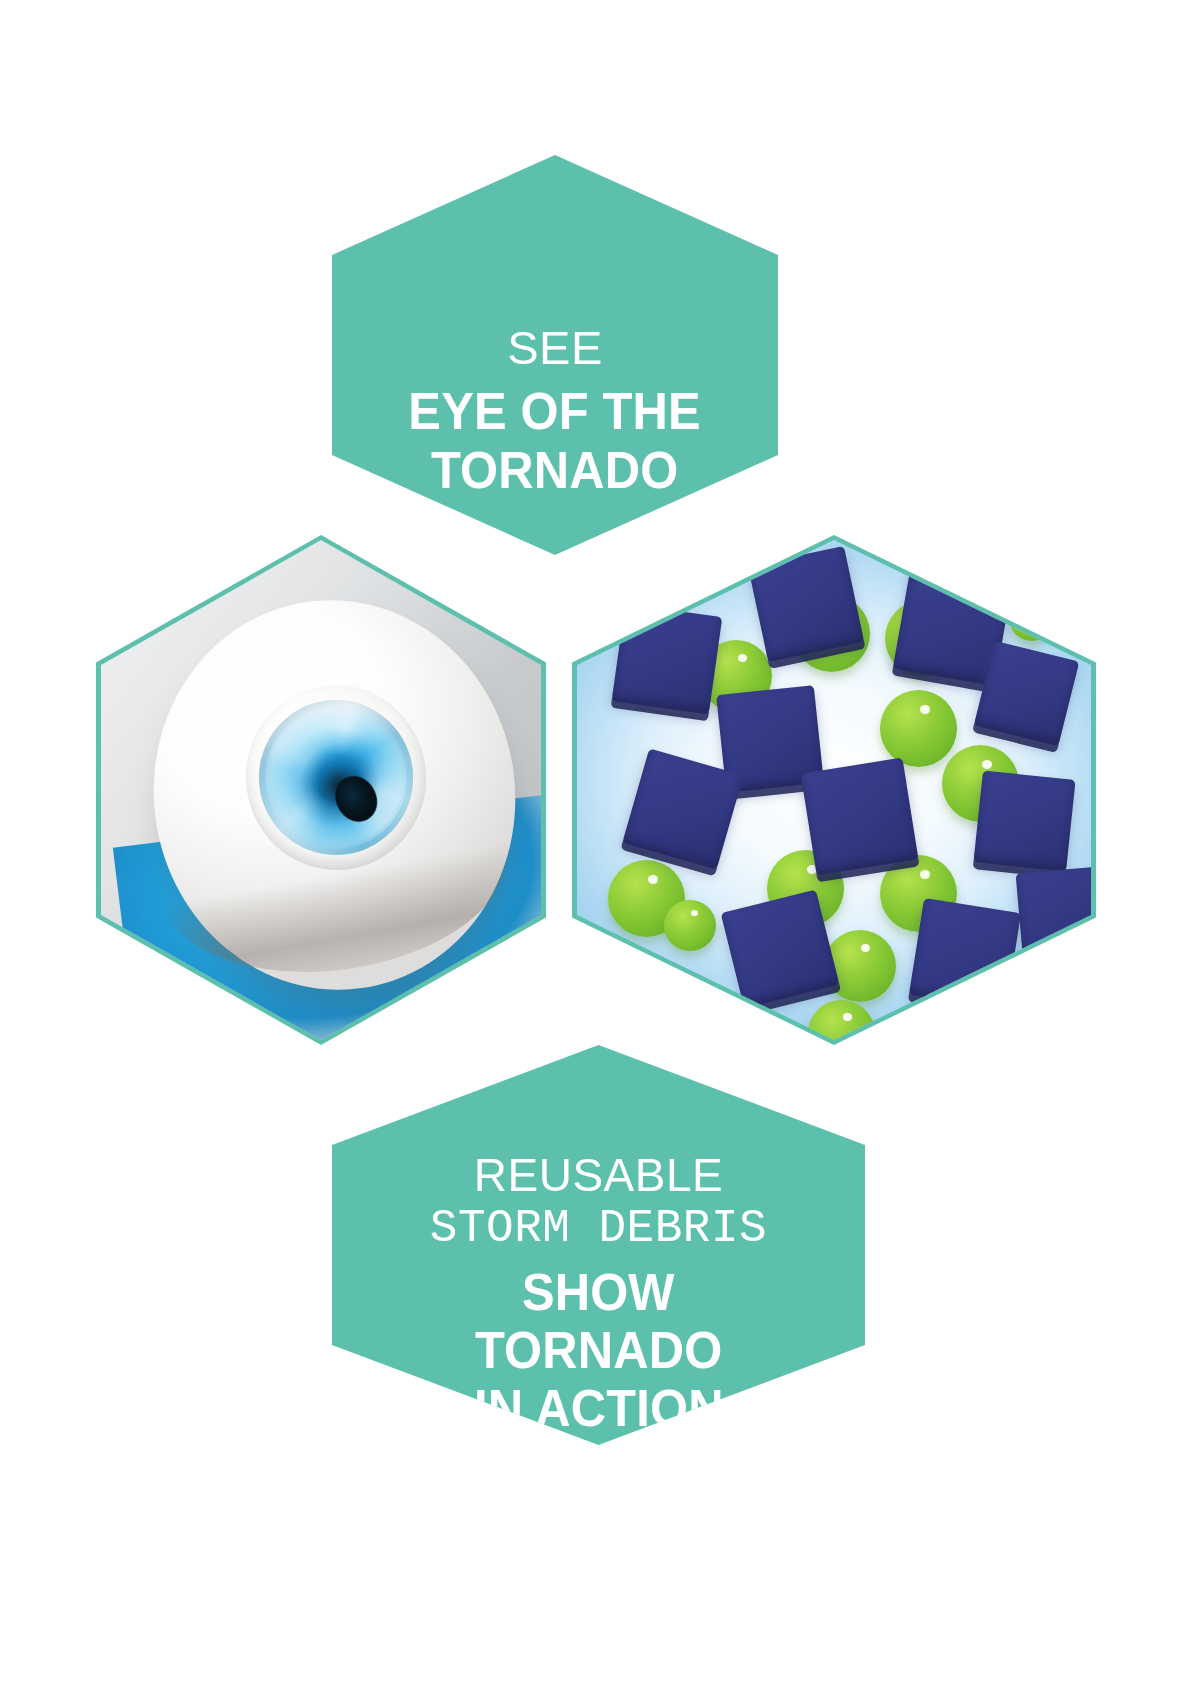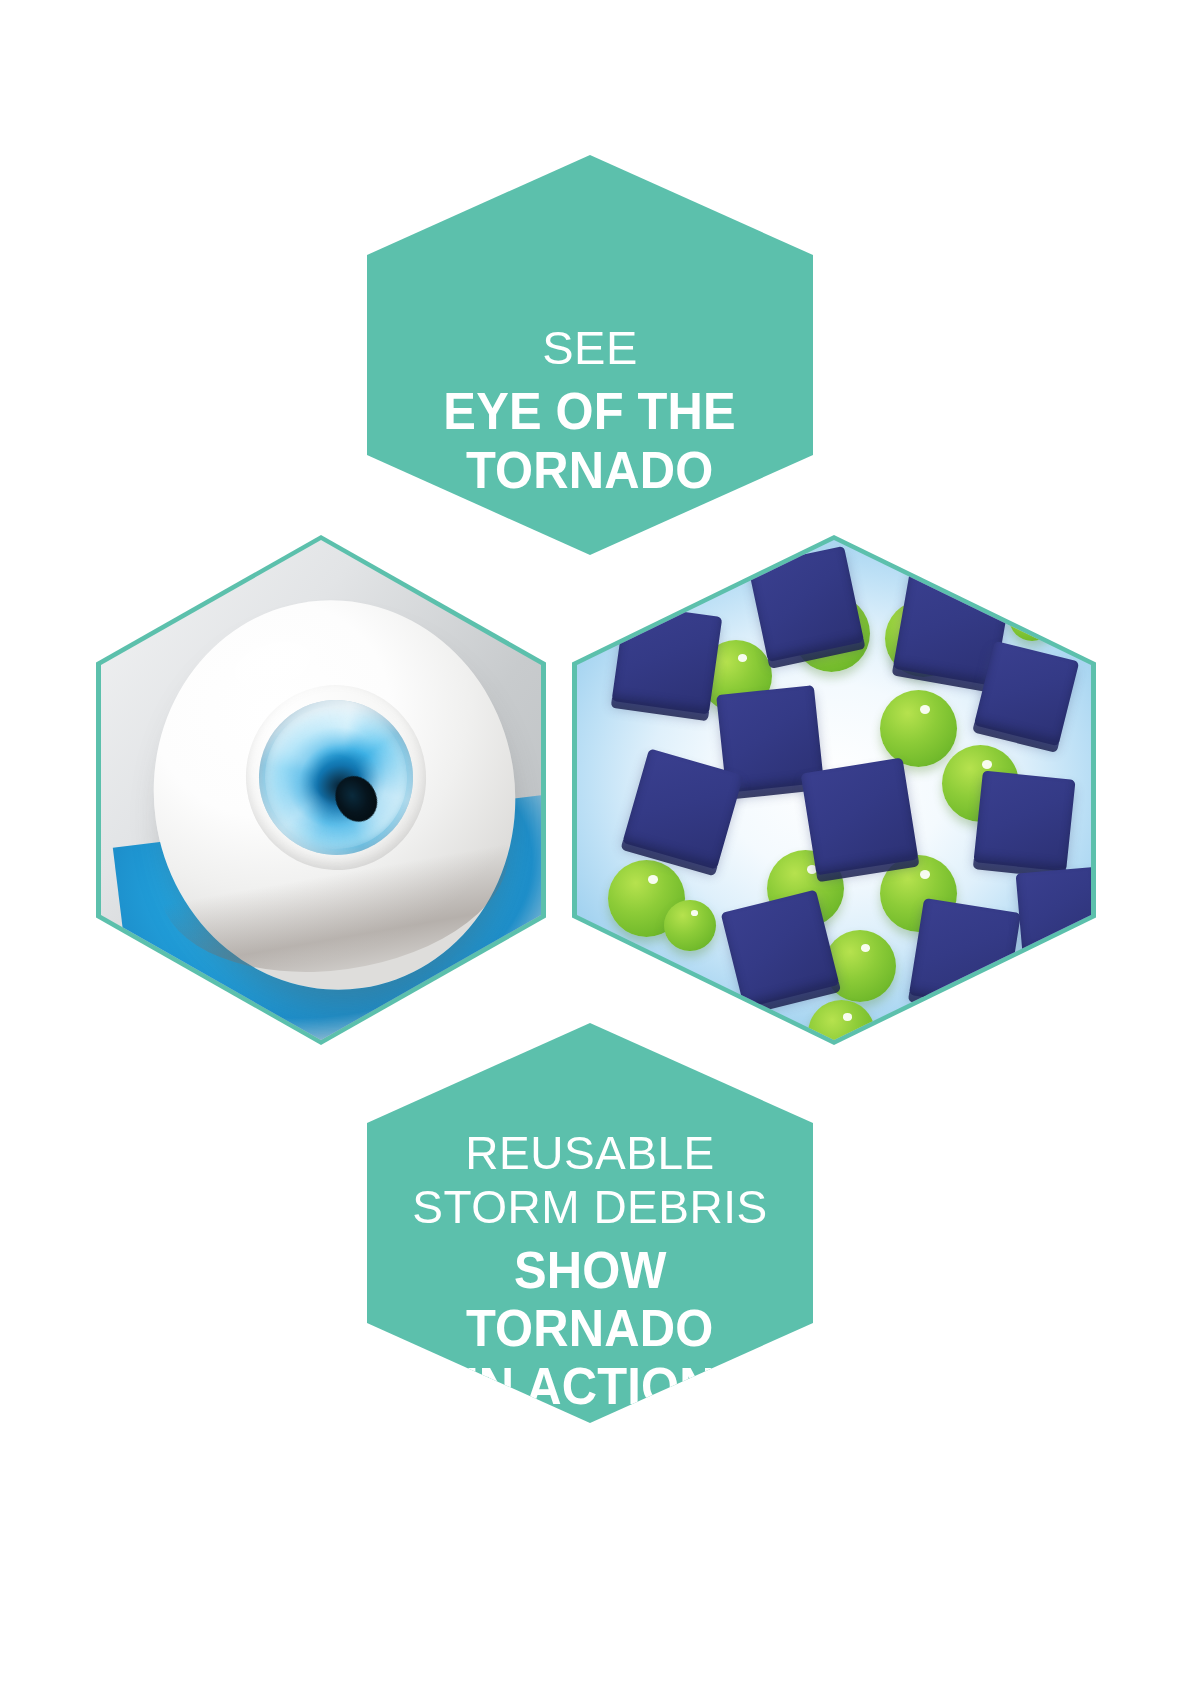--- a/index.html
+++ b/index.html
@@ -33,21 +33,20 @@
 
   .hex-text {
     background: #5cc0ac;
     display: flex;
     flex-direction: column;
     align-items: center;
     justify-content: center;
     text-align: center;
     color: #ffffff;
     user-select: none;
-    margin-left: 35px;
   }
 
   .line-light {
     font-weight: 300;
     letter-spacing: 0.5px;
     line-height: 1.13;
     white-space: nowrap;
   }
   .line-bold {
     font-weight: 700;
@@ -69,30 +68,30 @@
   #hex-top .line-light { font-size: 47px; }
   #hex-top .line-bold  { font-size: 52px; }
   #hex-top .l1 { margin-top: 102px; }
   #hex-top .l2 { margin-top: 2px; }
   #hex-top .l3 { margin-top: 10px; }
   #hex-top .l4 { margin-top: 6px; }
 
   
   #hex-bottom {
     left: 332px;
-    top: 1023px;
-    width: 446px;
+    top: 1045px;
+    width: 533px;
     height: 400px;
     box-sizing: border-box;
     text-align: right;
   }
   #hex-bottom .line-light { font-size: 46px; }
   #hex-bottom .line-bold  { font-size: 52px; }
   #hex-bottom .l1 { margin-top: 96px; }
-  #hex-bottom .l2 { margin-top: 2px; }
+  #hex-bottom .l2 { margin-top: 2px; font-family: Liberation Mono, monospace; }
   #hex-bottom .l3 { margin-top: 10px; }
   #hex-bottom .l4 { margin-top: 5px; }
   #hex-bottom .l5 { margin-top: 5px; }
 
   
   .hex-img-outer {
     background: #5cc0ac;
   }
   .hex-img-inner {
     position: absolute;

